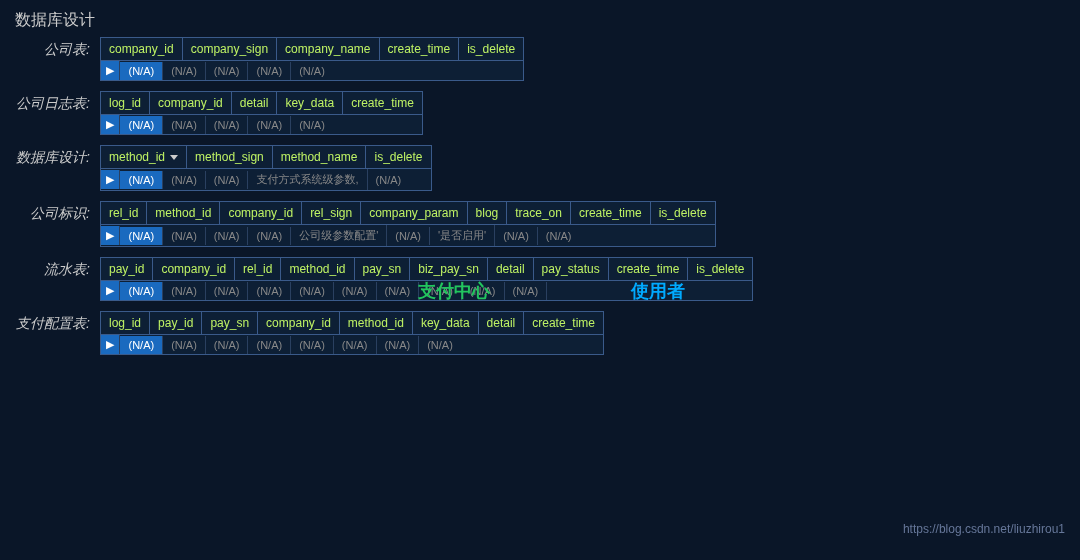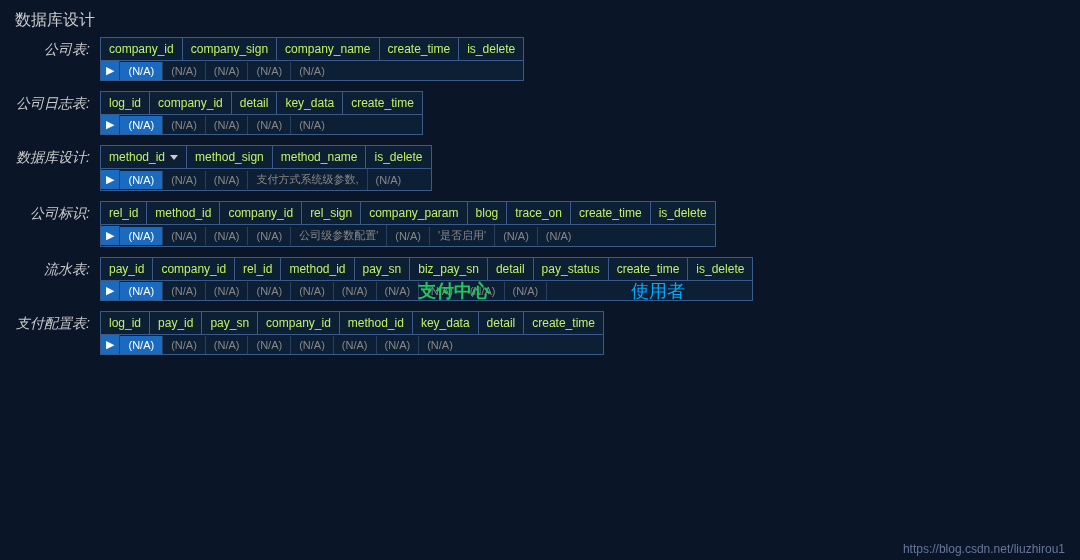--- a/index.html
+++ b/index.html
@@ -105,21 +105,21 @@
       text-align: center;
       margin-bottom: 6px;
     }
     .annotation-red {
       color: #ff4444;
       font-size: 12px;
       white-space: nowrap;
     }
     .watermark {
       position: absolute;
-      bottom: 4px;
+      bottom: 24px;
       right: 15px;
       color: #667799;
       font-size: 12px;
       padding-left: 18px;
     }
   </style>
 </head>
 <body>
 
 <div class="page-title">数据库设计</div>
@@ -240,21 +240,21 @@
           <div class="col-cell">(N/A)</div>
           <div class="col-cell">(N/A)</div>
           <div class="col-cell">(N/A)</div>
           <div class="col-cell">(N/A)</div>
           <div class="col-cell">(N/A)</div>
           <div class="col-cell">(N/A)</div>
           <div class="col-cell">(N/A)</div>
           <div class="col-cell">(N/A)</div>
 
           <span style="position:absolute; left:317px; top:-2px; color:#22c55e; font-size:18px; font-weight:bold;">支付中心</span>
-          <span style="position:absolute; left:530px; top:-2px; color:#00aaff; font-size:18px; font-weight:normal;">使用者</span>
+          <span style="position:absolute; left:530px; top:-2px; color:#00aaff; font-size:18px; font-weight:bold;">使用者</span>
         </div>
       </div>
     </div>
   </div>
 
   <div class="table-section">
     <div class="table-label">支付配置表:</div>
     <div class="db-table">
       <div class="db-table-header">
         <div class="col-header">log_id</div>

